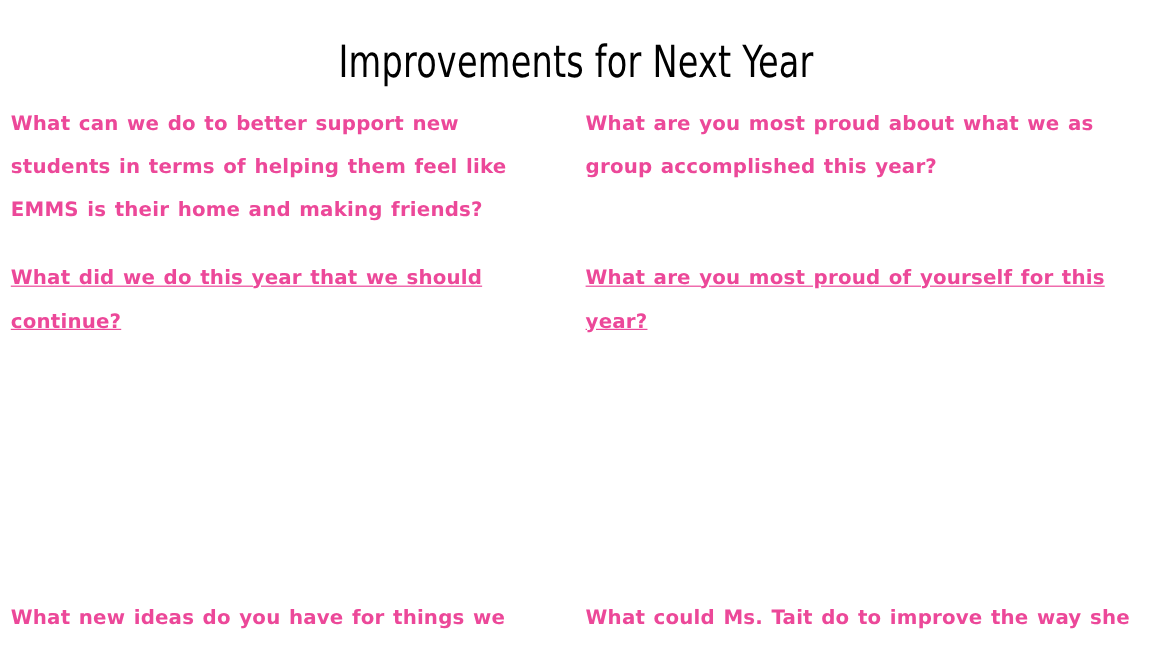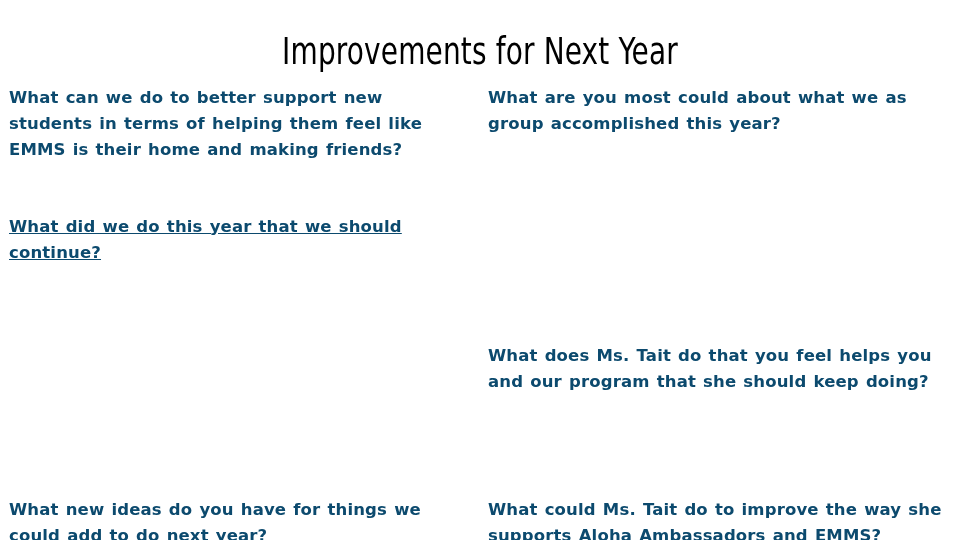--- a/index.html
+++ b/index.html
@@ -48,22 +48,22 @@
     top: 0;
     width: 960px;
     height: 540px;
   }
 
   .q-block {
     position: absolute;
     font-family: "DejaVu Sans", sans-serif;
     font-weight: 700;
     font-size: 16.5px;
-    line-height: 26px;
-    color: #0c4a6e;
+    line-height: 36px;
+    color: #ec4899;
     letter-spacing: 0.15px;
     word-spacing: 1.2px;
   }
 
   .col-left  { left: 9px;   width: 462px; }
   .col-right { left: 488px; width: 462px; }
 
   .row-1 { top: 68px; }
   .row-2 { top: 197px; text-decoration: underline; }
   .row-3 { top: 326px; }
@@ -73,26 +73,26 @@
 <body>
 
 <div id="slide">
 
   <h1 id="slide-title">Improvements for Next Year</h1>
 
   <div id="question-grid">
 
     <p class="q-block col-left row-1">What can we do to better support new students in terms of helping them feel like EMMS is their home and making friends?</p>
 
-    <p class="q-block col-right row-1">What are you most could about what we as group accomplished this year?</p>
+    <p class="q-block col-right row-1">What are you most proud about what we as group accomplished this year?</p>
 
     <p class="q-block col-left row-2">What did we do this year that we should continue?</p>
 
+    <p class="q-block col-right row-2">What are you most proud of yourself for this year?</p>
 
 
-    <p class="q-block col-right row-3">What does Ms. Tait do that you feel helps you and our program that she should keep doing?</p>
 
     <p class="q-block col-left row-4">What new ideas do you have for things we could add to do next year?</p>
 
     <p class="q-block col-right row-4">What could Ms. Tait do to improve the way she supports Aloha Ambassadors and EMMS?</p>
 
   </div>
 </div>
 
 </body></html>

